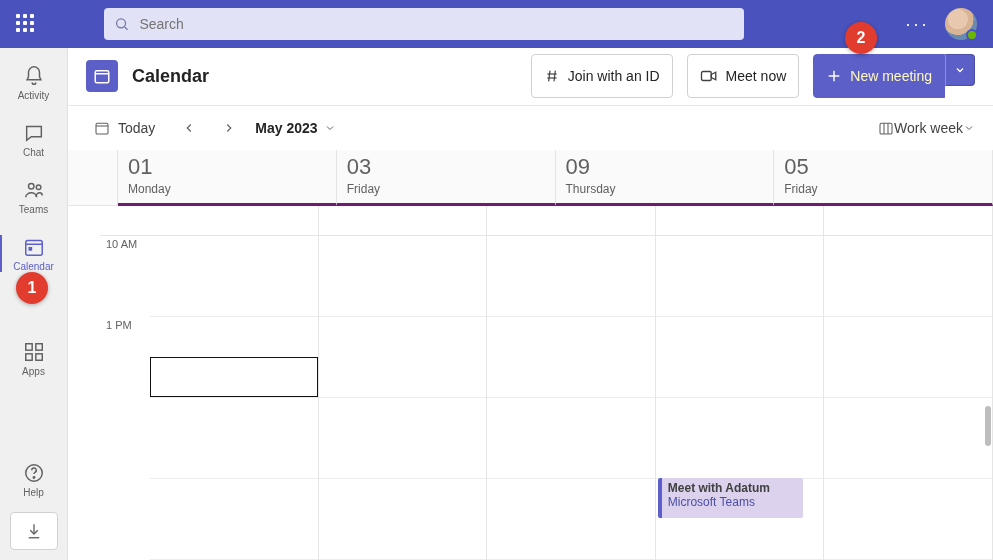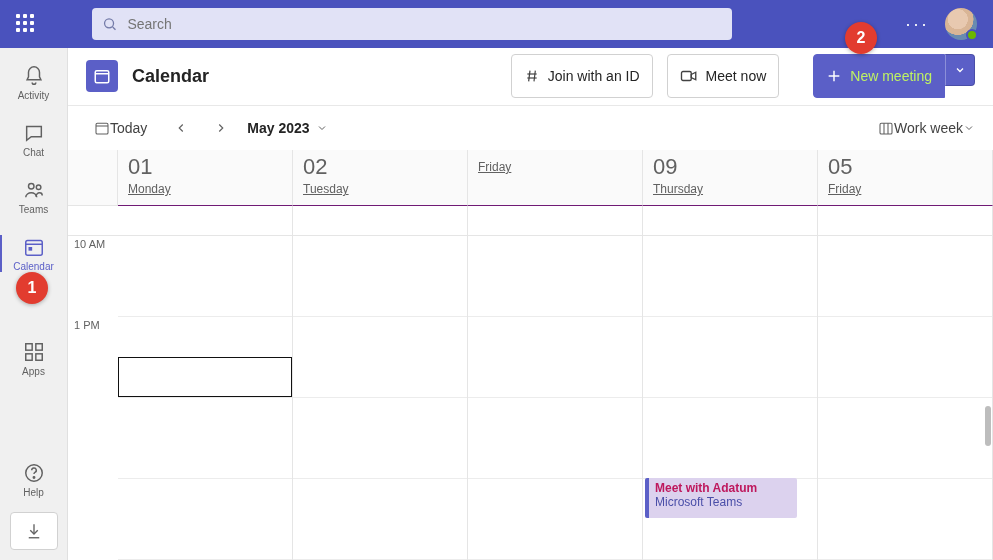--- a/index.html
+++ b/index.html
@@ -11,21 +11,21 @@
     height: 560px;
     overflow: hidden;
     position: relative;
   }
   .topbar {
     height: 48px;
     background: #4a52bd;
     display: flex;
     align-items: center;
     padding: 0 16px;
-    gap: 16px;
+    gap: 28px;
   }
   .waffle {
     width: 20px; height: 20px;
     display: grid;
     grid-template-columns: repeat(3,4px);
     grid-template-rows: repeat(3,4px);
     gap: 3px;
     cursor: pointer;
   }
   .waffle span { background: #fff; border-radius:1px; }
@@ -94,56 +94,56 @@
     display:flex; align-items:center; justify-content:center;
   }
   .cal-title { font-size: 18px; font-weight: 700; color:#242424; }
   .header1-spacer { flex:1; }
   .btn {
     height: 44px; border:1px solid #d1d1d1; background:#fff; border-radius:4px;
     display:flex; align-items:center; padding: 0 12px; gap:8px; cursor:pointer;
     font-size:14px; color:#242424;
   }
   .btn-primary {
-    background:#5b5fc7; border-color:#5b5fc7; color:#bef264; border-radius:4px 0 0 4px;margin-left:20px;
+    background:#5b5fc7; border-color:#5b5fc7; color:#fef9c3; border-radius:4px 0 0 4px;
   }
   .btn-primary-chev {
     width:30px; height:32px; background:#5b5fc7; border:1px solid #4a4ea8;
     border-left-color: rgba(255,255,255,.3);
     border-radius:0 4px 4px 0; display:flex; align-items:center; justify-content:center;
     cursor:pointer;
   }
   .newmeeting-group { display:flex; }
 
   .header2 {
     height: 48px; display:flex; align-items:center; padding: 0 18px; gap:12px;
   }
   .today-btn {
-    height: 32px; display:flex; align-items:center; 
+    height: 32px; display:flex; align-items:center; gap:8px;
     padding:0 8px; cursor:pointer; color:#424242; font-size:14px; border-radius:4px;
   }
   .nav-arrow {
     width:28px; height:28px; display:flex; align-items:center; justify-content:center;
     cursor:pointer; color:#616161; border-radius:4px;
   }
   .month-label { font-weight:700; font-size:14px; color:#242424; display:flex; align-items:center; gap:6px; cursor:pointer;}
   .header2-spacer { flex:1; }
   .view-picker { display:flex; align-items:center; gap:0; color:#424242; font-size:14px; cursor:pointer;}
 
   .dayhead-row { display:flex; height:60px; background:#fafafa; }
   .dayhead-gutter { width:50px; border-right:1px solid #e5e5e5; border-bottom:1px solid #e5e5e5; background:#fafafa;}
   .dayhead {
-    flex:1; border-right:1px solid #e5e5e5; border-bottom:1px solid #701a75;
+    flex:1; border-right:1px solid #e5e5e5; border-bottom:3px solid #701a75;
     padding: 6px 10px; background:#fafafa;
   }
   .dayhead .num { font-size:22px; font-weight:400; color:#616161; line-height:1; }
-  .dayhead .dow { font-size:12px; color:#616161; margin-top:4px;text-decoration:underline; }
+  .dayhead .dow { font-size:12px; color:#616161; margin-top:4px; }
 
   .grid-body { display:flex; position:relative; }
-  .hours-gutter { width:50px; }
+  .hours-gutter { width:50px;margin-left:32px; }
   .hour-label {
     height: 81px; font-size:11px; color:#616161; text-align:left;
     padding: 2px 4px 0 6px; position:relative;
   }
   .day-col {
     flex:1; border-right:1px solid #e5e5e5; position:relative;
   }
   .hour-cell {
     height:81px; border-bottom:1px solid #ececec;
   }
@@ -151,21 +151,21 @@
   .sel-slot {
     position:absolute; left:0; right:0; height:40px; top:151px;
     border:1px solid #111; background:#fff;
   }
 
   .event {
     position:absolute; left:2px; right:20px; top:272px; height:40px;
     background:#dcd2ee; border-left:4px solid #5b5fc7; border-radius:2px;
     padding:3px 6px; font-size:12px; color:#242424; cursor:pointer;
   }
-  .event .title { font-weight:600; color:#be185d; }
+  .event .title { font-weight:600; color:#404040; }
   .event .sub { color:#4a4ea8; }
 
   .scroll-thumb {
     position:absolute; right:2px; top:200px; width:6px; height:40px;
     background:#bdbdbd; border-radius:3px;
   }
 
   .callout {
     position:absolute; width:32px; height:32px; border-radius:50%;
     background:#e23c2f; color:#fff; font-weight:700; font-size:16px;
@@ -361,24 +361,21 @@
       </div>
     </div>
 
     <div class="dayhead-row">
       <div class="dayhead-gutter"></div>
       <div class="dayhead">
         <div class="num">01</div>
         <div class="dow">Monday</div>
       </div>
       <div class="dayhead">
-        <div class="num">02</div>
-        <div class="dow">Tuesday</div>
-      </div>
-      <div class="dayhead">
+        <div class="num">03</div>
         <div class="dow">Friday</div>
       </div>
       <div class="dayhead">
         <div class="num">09</div>
         <div class="dow">Thursday</div>
       </div>
       <div class="dayhead">
         <div class="num">05</div>
         <div class="dow">Friday</div>
       </div>

